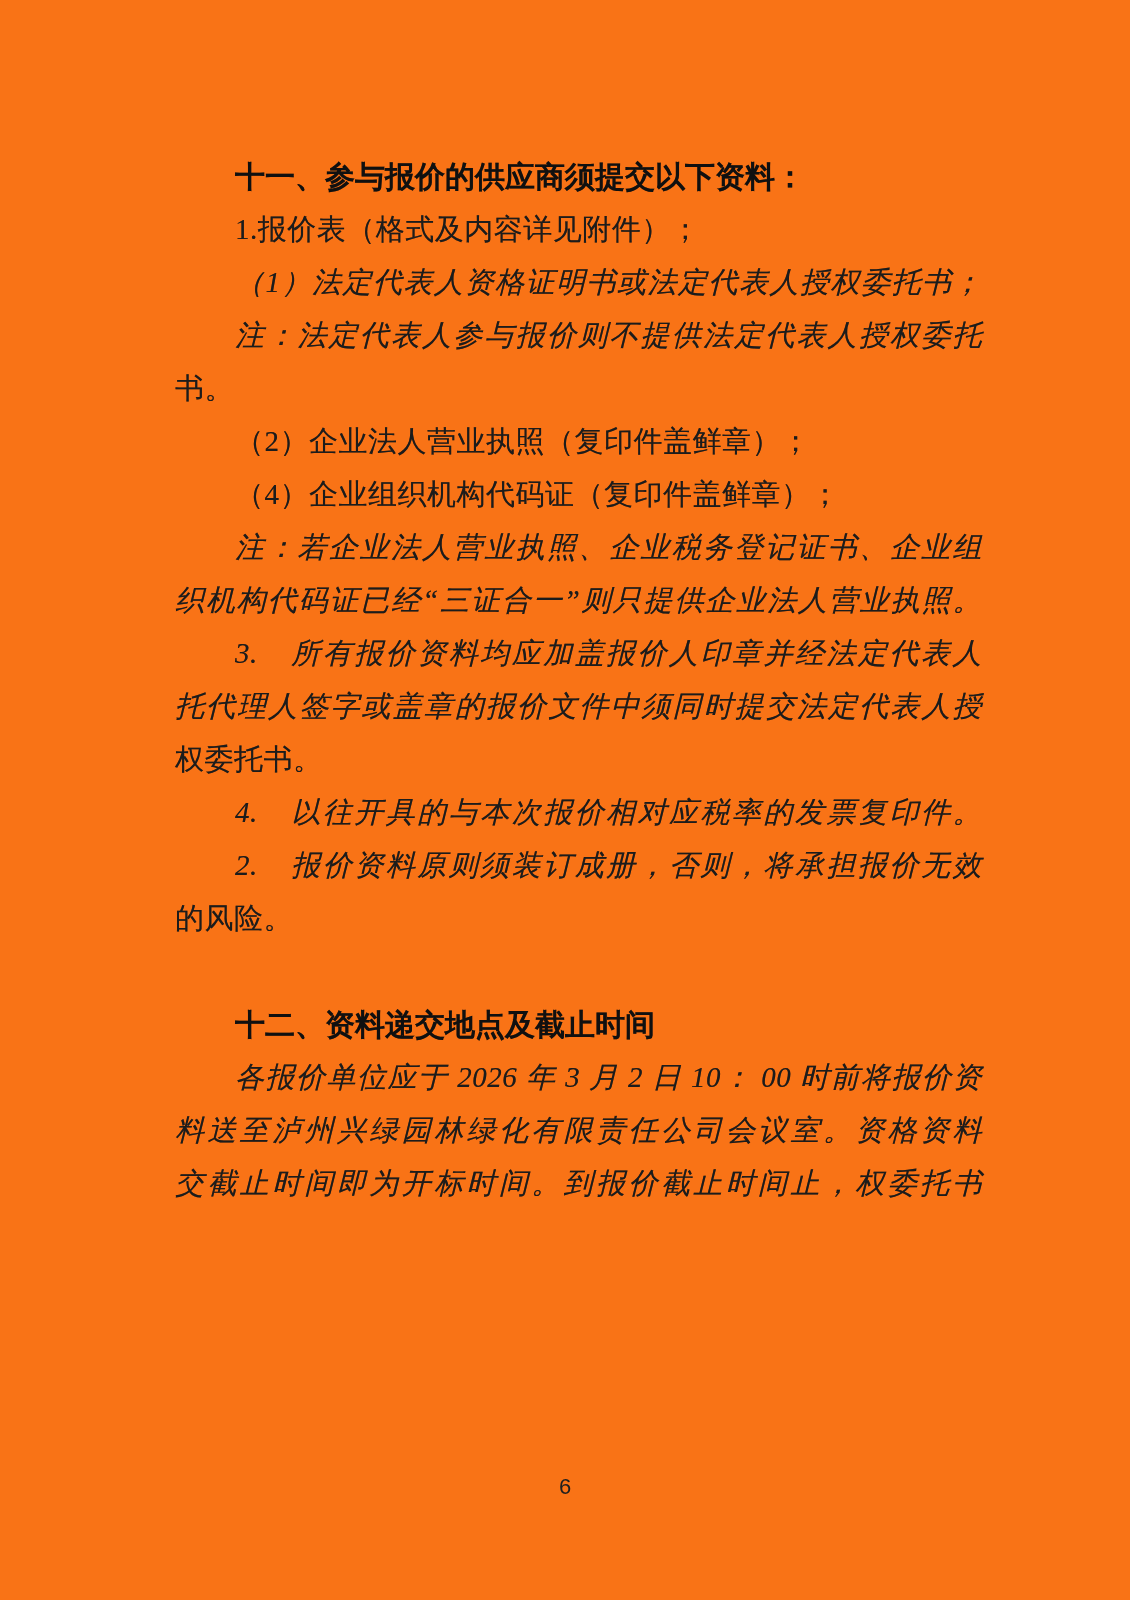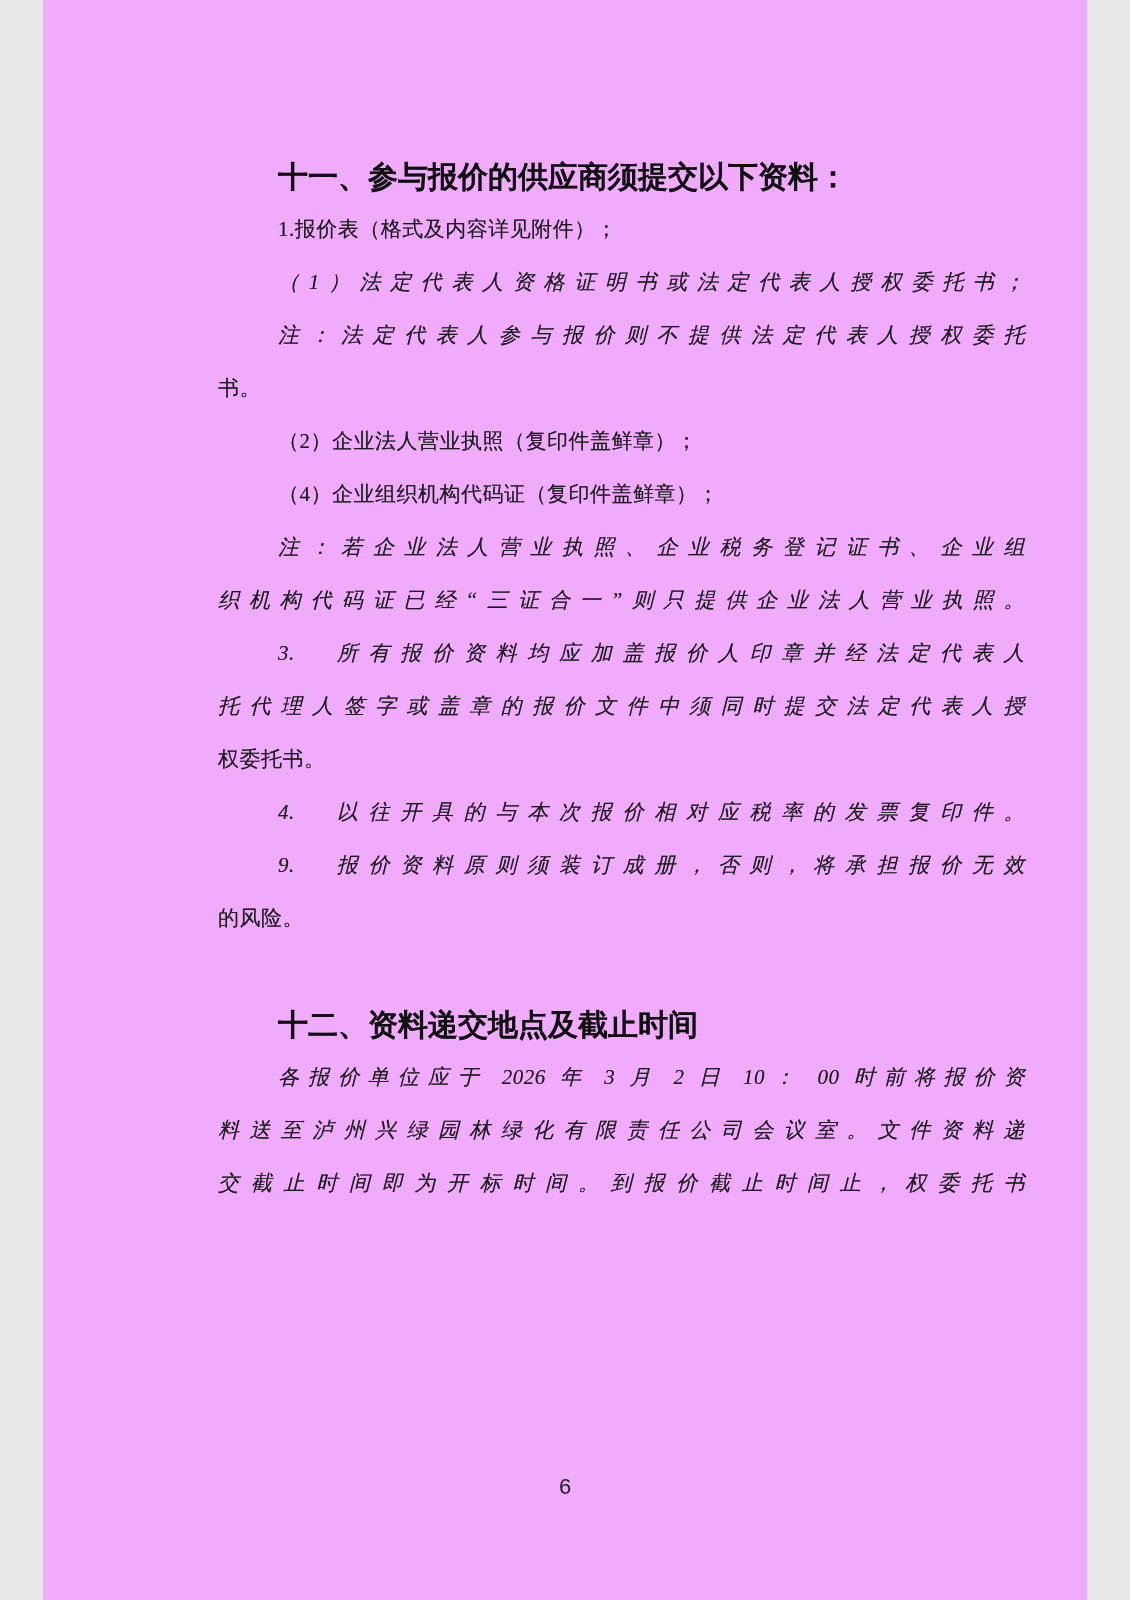--- a/index.html
+++ b/index.html
@@ -1,35 +1,35 @@
 <!DOCTYPE html>
 <html><head>
 <meta charset="utf-8">
 <style>
   html, body { margin: 0; padding: 0; background: #e8e8e8; }
   .page {
     position: relative;
-    width: 1044px;
+    width: 1130px;
     height: 1600px;
     margin: 0 auto;
-    background: #f0abfc;
+    background: #f97316;
     overflow: hidden;
     font-family: "Liberation Serif", serif;
     color: #1c1c1c;
   }
   .content {
     position: absolute;
     left: 175px;
     top: 150px;
     width: 807px;
   }
   .line {
     height: 53px;
     line-height: 53px;
-    font-size: 21px;
+    font-size: 29px;
     letter-spacing: 0.5px;
     text-shadow: 0 0 0.4px rgba(25,25,25,0.55);
   }
   .indent { padding-left: 60px; }
   .just {
     text-align: justify;
     -moz-text-align-last: justify;
     text-align-last: justify;
     font-style: italic;
   }
@@ -64,23 +64,23 @@
     <div class="line indent just">注：法定代表人参与报价则不提供法定代表人授权委托</div>
     <div class="line">书。</div>
     <div class="line indent">（2）企业法人营业执照（复印件盖鲜章）；</div>
     <div class="line indent">（4）企业组织机构代码证（复印件盖鲜章）；</div>
     <div class="line indent just">注：若企业法人营业执照、企业税务登记证书、企业组</div>
     <div class="line just">织机构代码证已经“三证合一”则只提供企业法人营业执照。</div>
     <div class="line indent just">3.　所有报价资料均应加盖报价人印章并经法定代表人</div>
     <div class="line just">托代理人签字或盖章的报价文件中须同时提交法定代表人授</div>
     <div class="line">权委托书。</div>
     <div class="line indent just">4.　以往开具的与本次报价相对应税率的发票复印件。</div>
-    <div class="line indent just">9.　报价资料原则须装订成册，否则，将承担报价无效</div>
+    <div class="line indent just">2.　报价资料原则须装订成册，否则，将承担报价无效</div>
     <div class="line">的风险。</div>
     <div class="line spacer"></div>
     <div class="line h indent">十二、资料递交地点及截止时间</div>
     <div class="line indent just">各报价单位应于 2026 年 3 月 2 日 10： 00 时前将报价资</div>
-    <div class="line just">料送至泸州兴绿园林绿化有限责任公司会议室。文件资料递</div>
+    <div class="line just">料送至泸州兴绿园林绿化有限责任公司会议室。资格资料</div>
     <div class="line just">交截止时间即为开标时间。到报价截止时间止，权委托书</div>
   </div>
 
   <div class="page-number">6</div>
 </div>
 
 </body></html>

